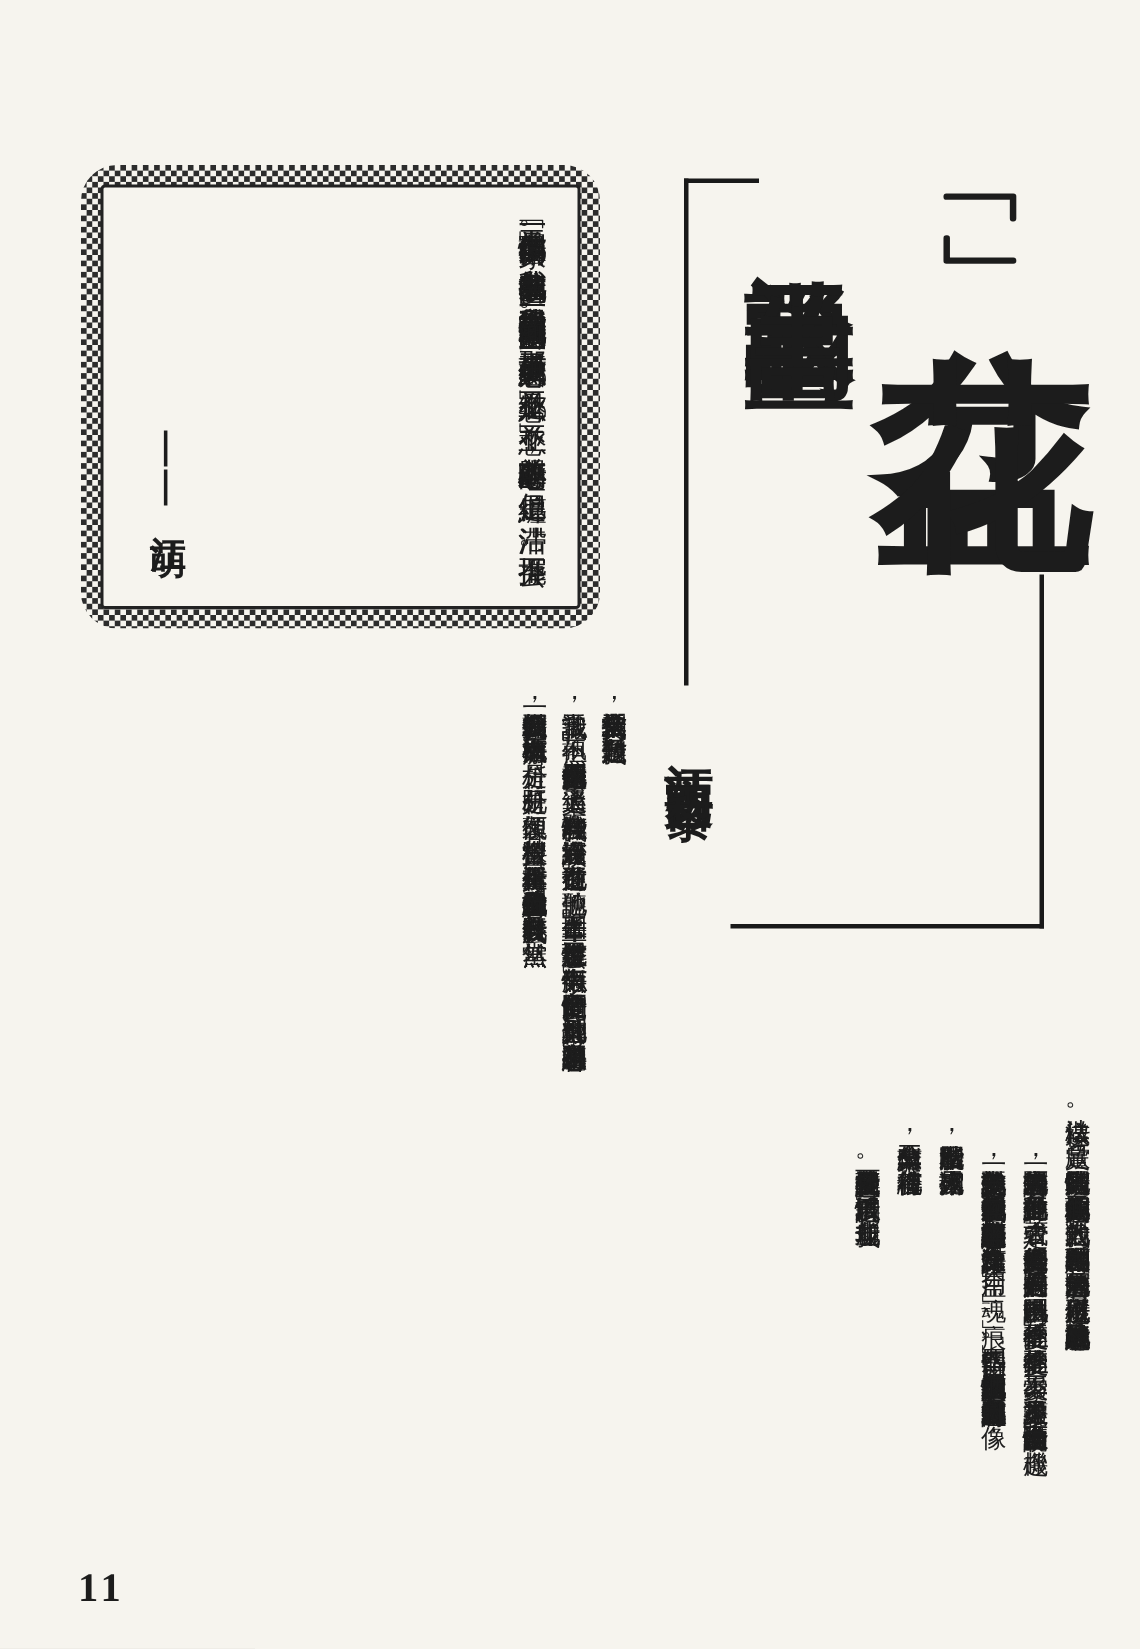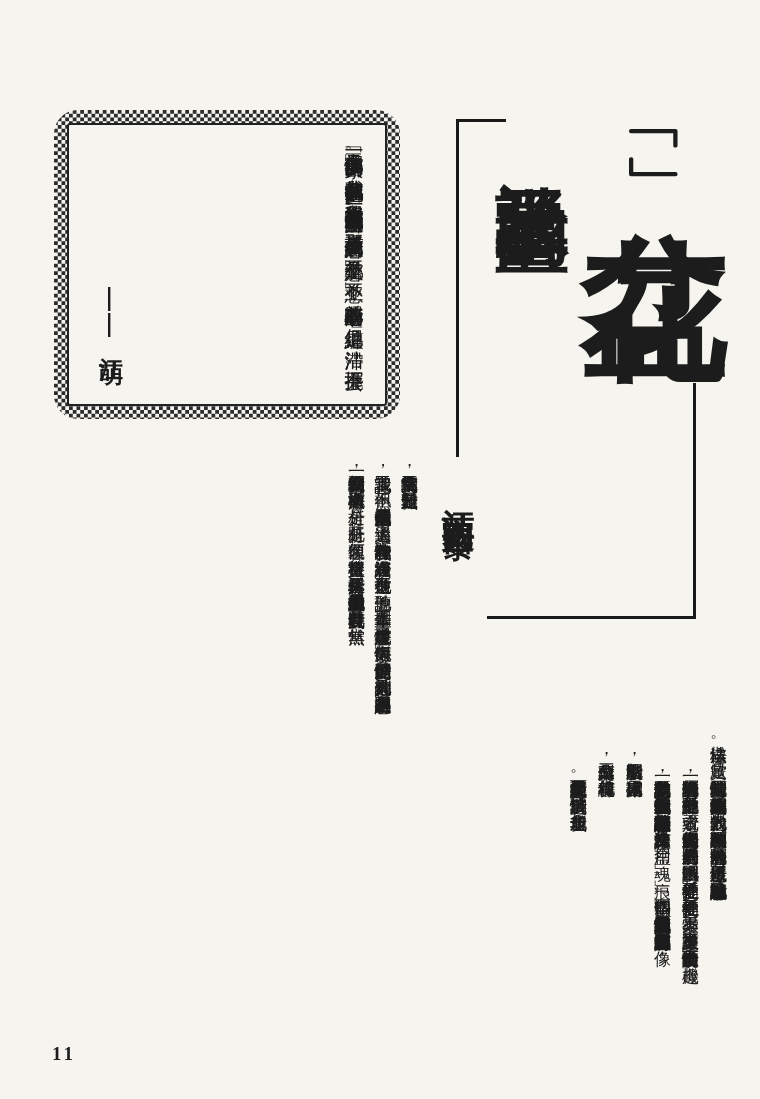--- a/index.html
+++ b/index.html
@@ -71,21 +71,21 @@
   }
   .band-middle { left:30px; top:428px; width:392px; height:294px; line-height:26.5px; }
   .band-bottom { left:28px; top:733px; width:704px; height:303px; line-height:28px; }
   .band p { margin:0; }
   .band p.indent    { text-indent:2em; }
   .band p.no-indent { text-indent:0; }
   .band p.poem      { text-indent:1em; }
 
   .page-number {
     position:absolute; left:52px; top:1043px;
-    font-weight:700; font-size:19px; letter-spacing:3px;
+    font-weight:700; font-size:27px; letter-spacing:3px;
   }
 </style>
 </head>
 <body>
 
 <div class="page">
 
   <div class="quote-box">
     <div class="quote-inner">
       <div class="quote-text">常玉是一個「懷鄉」的藝術家。我在他的盆花中看見他的夢。我覺得能夠從那裏一直追溯到他的童年與故鄉。那裏捕捉著了一種悠長的鄉思。並不是「鄉愁」，並不「愁」，並非心碎腸斷的不堪，但是纏綿、沾滯、揮擺不去。</div>

